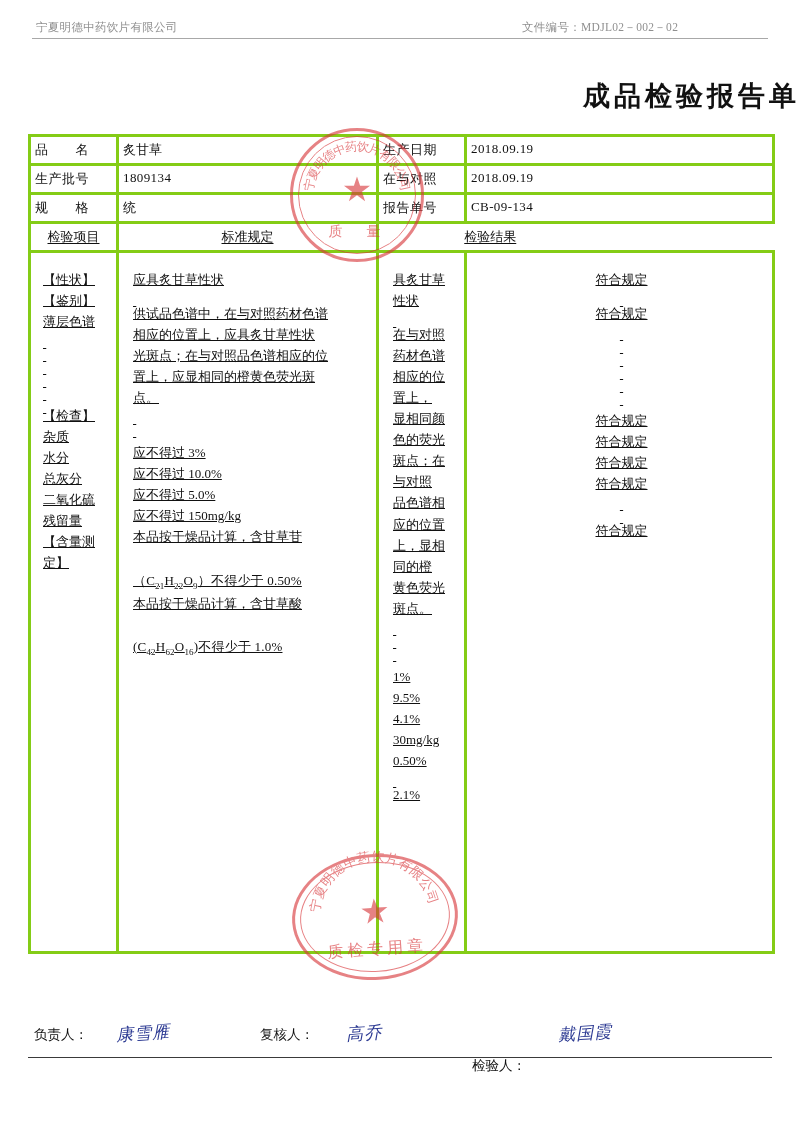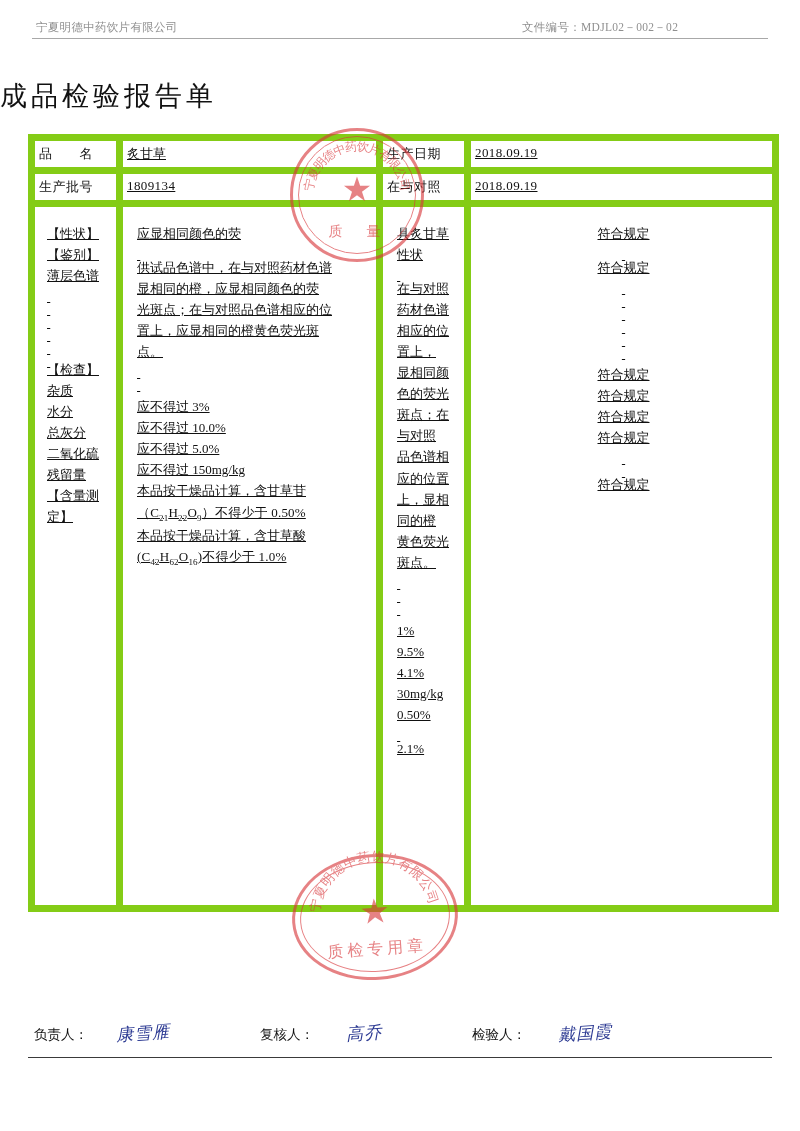--- a/index.html
+++ b/index.html
@@ -54,57 +54,56 @@
     width: 736px;
     height: 1px;
     background: #a8a8a8;
   }
 
   .doc-title {
     position: absolute;
     left: 0;
     top: 78px;
     width: 800px;
-    text-align: left;
+    text-align: right;
     font-size: 27px;
-    font-weight: normal;
+    font-weight: bold;
     letter-spacing: 4px;
     font-family: "DejaVu Serif", "Liberation Serif", serif;
   }
 
   
   table.main {
     position: absolute;
     left: 28px;
     top: 134px;
     width: 744px;
     border-collapse: collapse;
     table-layout: fixed;
   }
   table.main td {
-    border: 7px solid #84cc16;
+    border: 3px solid #84cc16;
     padding: 4px;
     vertical-align: top;
     font-size: 13px;
   }
 
   .lbl {
     font-size: 13.5px;
     letter-spacing: 0.5px;
     padding: 6px 4px 6px 12px;
     white-space: nowrap;
   }
   .lbl.spread {
     
     letter-spacing: 0.5px;
   }
   .val {
     font-size: 13.5px;
     padding: 6px 4px 6px 10px;
-    text-decoration: underline;
   }
   .val.num {
     font-family: "Liberation Serif", serif;
     letter-spacing: 0.4px;
   }
 
   .hdr {
     text-align: center;
     font-size: 13.5px;
     padding: 7px 0 7px 0;
@@ -120,42 +119,42 @@
     line-height: 1.62;
   }
   .body-cell .inner {
     padding: 12px 10px 0 10px;
     text-decoration: underline;
   }
   .col-item .inner { padding-left: 8px; }
   .blank-line { height: 13px; }
 
   .sub { font-size: 9px; vertical-align: sub; }
-  .formula { letter-spacing: 0.2px; }
+  .formula { letter-spacing: 0.2px; margin-top: 22px; }
 
   .concl-row td {
     font-size: 13.5px;
     padding: 7px 0 7px 12px;
   }
 
   
   .sig {
     position: absolute;
     left: 28px;
     width: 744px;
     height: 40px;
     font-size: 13.5px;
   }
   .sig .f {
     position: absolute;
     top: 8px;
   }
   .sig .s1 { left: 6px; }
   .sig .s2 { left: 232px; }
-  .sig .s3 { left: 444px; }
+  .sig .s3 { left: 444px; margin-top: 31px; }
 
   .hand {
     font-family: "DejaVu Serif", serif;
     color: #1b2a8a;
     font-style: italic;
     font-size: 17px;
     position: absolute;
     top: 4px;
     letter-spacing: 1px;
     transform: rotate(-4deg);
@@ -264,21 +263,34 @@
         <td class="val">炙甘草</td>
         <td class="lbl">生产日期</td>
         <td class="val num">2018.09.19</td>
       </tr>
       <tr>
         <td class="lbl spread">生产批号</td>
         <td class="val num">1809134</td>
         <td class="lbl">在与对照</td>
         <td class="val num">2018.09.19</td>
       </tr>
-
+      <tr>
+        <td class="lbl spread">规　　格</td>
+        <td class="val">统</td>
+        <td class="lbl">报告单号</td>
+        <td class="val num">CB-09-134</td>
+      </tr>
+
+      <tr>
+        <td class="hdr"><u>检验项目</u></td>
+        <td class="hdr"><u>标准规定</u></td>
+        <td class="hdr" colspan="2" style="border-right:none">
+          <div style="position:relative;left:-86px"><u>检验结果</u></div>
+        </td>
+      </tr>
 
       <tr>
         <td class="body-cell col-item">
           <div class="inner">
             <div>【性状】</div>
             <div>【鉴别】</div>
             <div>薄层色谱</div>
             <div class="blank-line">&nbsp;</div>
             <div class="blank-line">&nbsp;</div>
             <div class="blank-line">&nbsp;</div>
@@ -289,24 +301,24 @@
             <div>杂质</div>
             <div>水分</div>
             <div>总灰分</div>
             <div>二氧化硫残留量</div>
             <div>【含量测定】</div>
           </div>
         </td>
 
         <td class="body-cell">
           <div class="inner">
-            <div>应显相同颜色的荧</div>
+            <div>应具炙甘草性状</div>
             <div class="blank-line">&nbsp;</div>
             <div>供试品色谱中，在与对照药材色谱</div>
-            <div>显相同的橙，应显相同颜色的荧</div>
+            <div>相应的位置上，应具炙甘草性状</div>
             <div>光斑点；在与对照品色谱相应的位</div>
             <div>置上，应显相同的橙黄色荧光斑</div>
             <div>点。</div>
             <div class="blank-line">&nbsp;</div>
             <div style="height:21px">&nbsp;</div>
             <div>应不得过 3%</div>
             <div>应不得过 10.0%</div>
             <div>应不得过 5.0%</div>
             <div>应不得过 150mg/kg</div>
             <div>本品按干燥品计算，含甘草苷</div>

